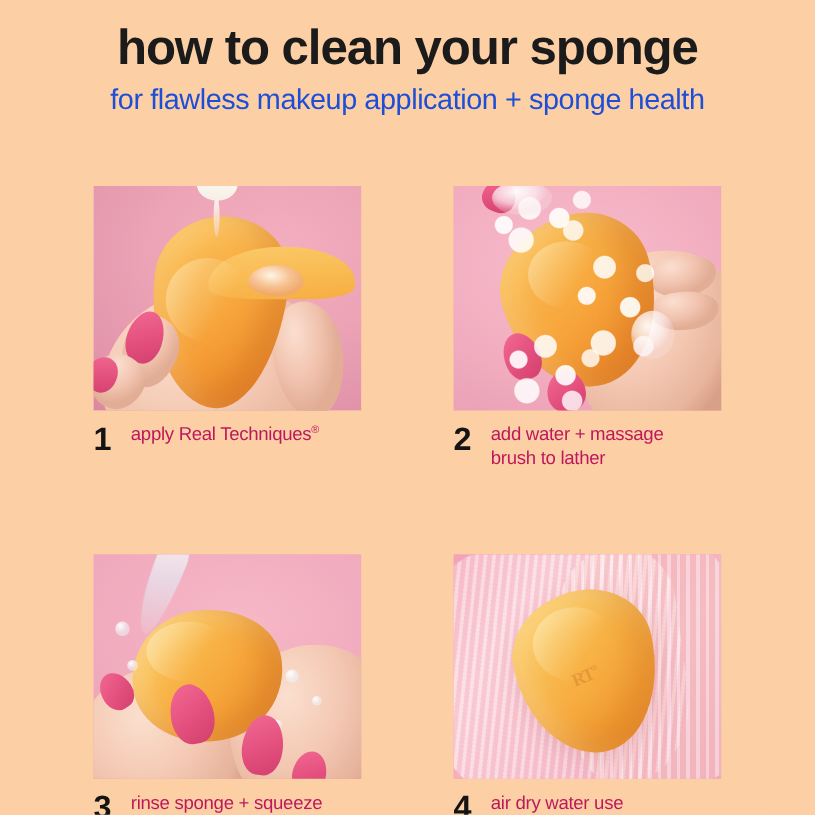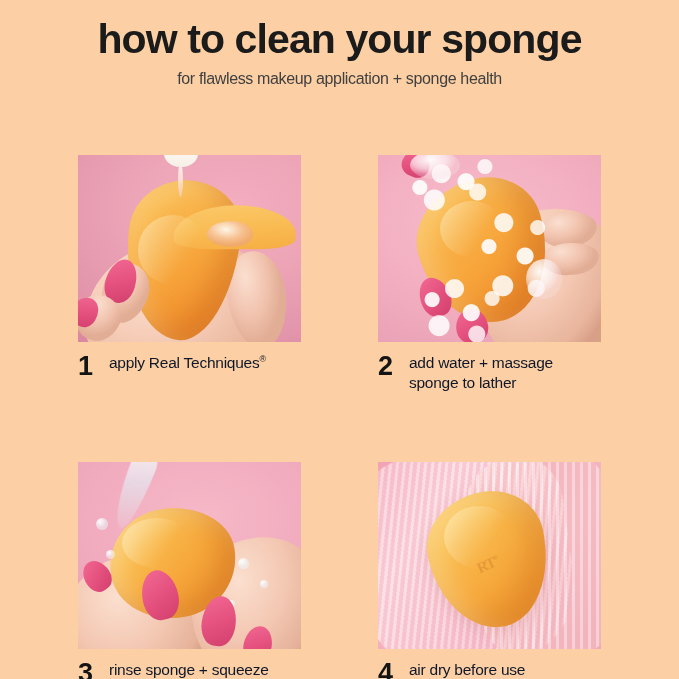--- a/index.html
+++ b/index.html
@@ -32,23 +32,23 @@
   .title {
     font-size: 41px;
     font-weight: 700;
     color: #1b1b1b;
     letter-spacing: -0.9px;
     line-height: 1.12;
     white-space: nowrap;
   }
 
   .subtitle-1 {
-    font-size: 16px;
+    font-size: 24px;
     font-weight: 400;
-    color: #404040;
+    color: #1d4ed8;
     letter-spacing: -0.35px;
     line-height: 1.35;
     margin-top: 5px;
     white-space: nowrap;
   }
 
   .subtitle-2 {
     font-size: 24.5px;
     font-weight: 700;
     color: #ef942a;
@@ -97,21 +97,21 @@
     line-height: 1.0;
     width: 22px;
     flex: 0 0 22px;
     text-align: left;
     padding-top: 2px;
   }
 
   .step-text {
     font-size: 15.5px;
     font-weight: 400;
-    color: #0f172a;
+    color: #be185d;
     line-height: 1.31;
     letter-spacing: -0.25px;
     white-space: pre-line;
     padding-top: 2px;
   }
 
   .step-text sup {
     font-size: 9px;
     vertical-align: super;
     line-height: 0;
@@ -398,21 +398,21 @@
           <div class="foam-band" style="left:20px;top:6px;width:110px;height:46px;transform:rotate(-14deg);"></div>
           <div class="foam-band" style="left:96px;top:40px;width:82px;height:120px;transform:rotate(-8deg);"></div>
           <div class="foam-band" style="left:34px;top:118px;width:96px;height:74px;transform:rotate(6deg);"></div>
           <div class="foam" style="left:32px;top:-4px;width:50px;height:28px;"></div>
           <div class="foam" style="left:148px;top:104px;width:36px;height:40px;"></div>
           <div class="sheen" style="left:62px;top:46px;width:64px;height:56px;"></div>
         </div>
         <div class="caption">
           <div class="step-num">2</div>
           <div class="step-text">add water + massage
-sponge to lather</div>
+brush to lather</div>
         </div>
       </div>
 
     </div>
 
     <div class="step-row" style="margin-top:68px;">
 
       <div class="step">
         <div class="photo">
           <div class="bg-pink-3"></div>
@@ -444,20 +444,20 @@
           <div class="bg-pink-4"></div>
           <div class="towel"></div>
           <div class="towel2"></div>
           <div class="sponge p4-sponge">
             <div class="p4-logo"><span>RT</span><sup>®</sup></div>
           </div>
           <div class="sheen" style="left:66px;top:44px;width:70px;height:62px;"></div>
         </div>
         <div class="caption">
           <div class="step-num">4</div>
-          <div class="step-text">air dry before use</div>
+          <div class="step-text">air dry water use</div>
         </div>
       </div>
 
     </div>
 
   </div>
 </div>
 
 </body></html>

